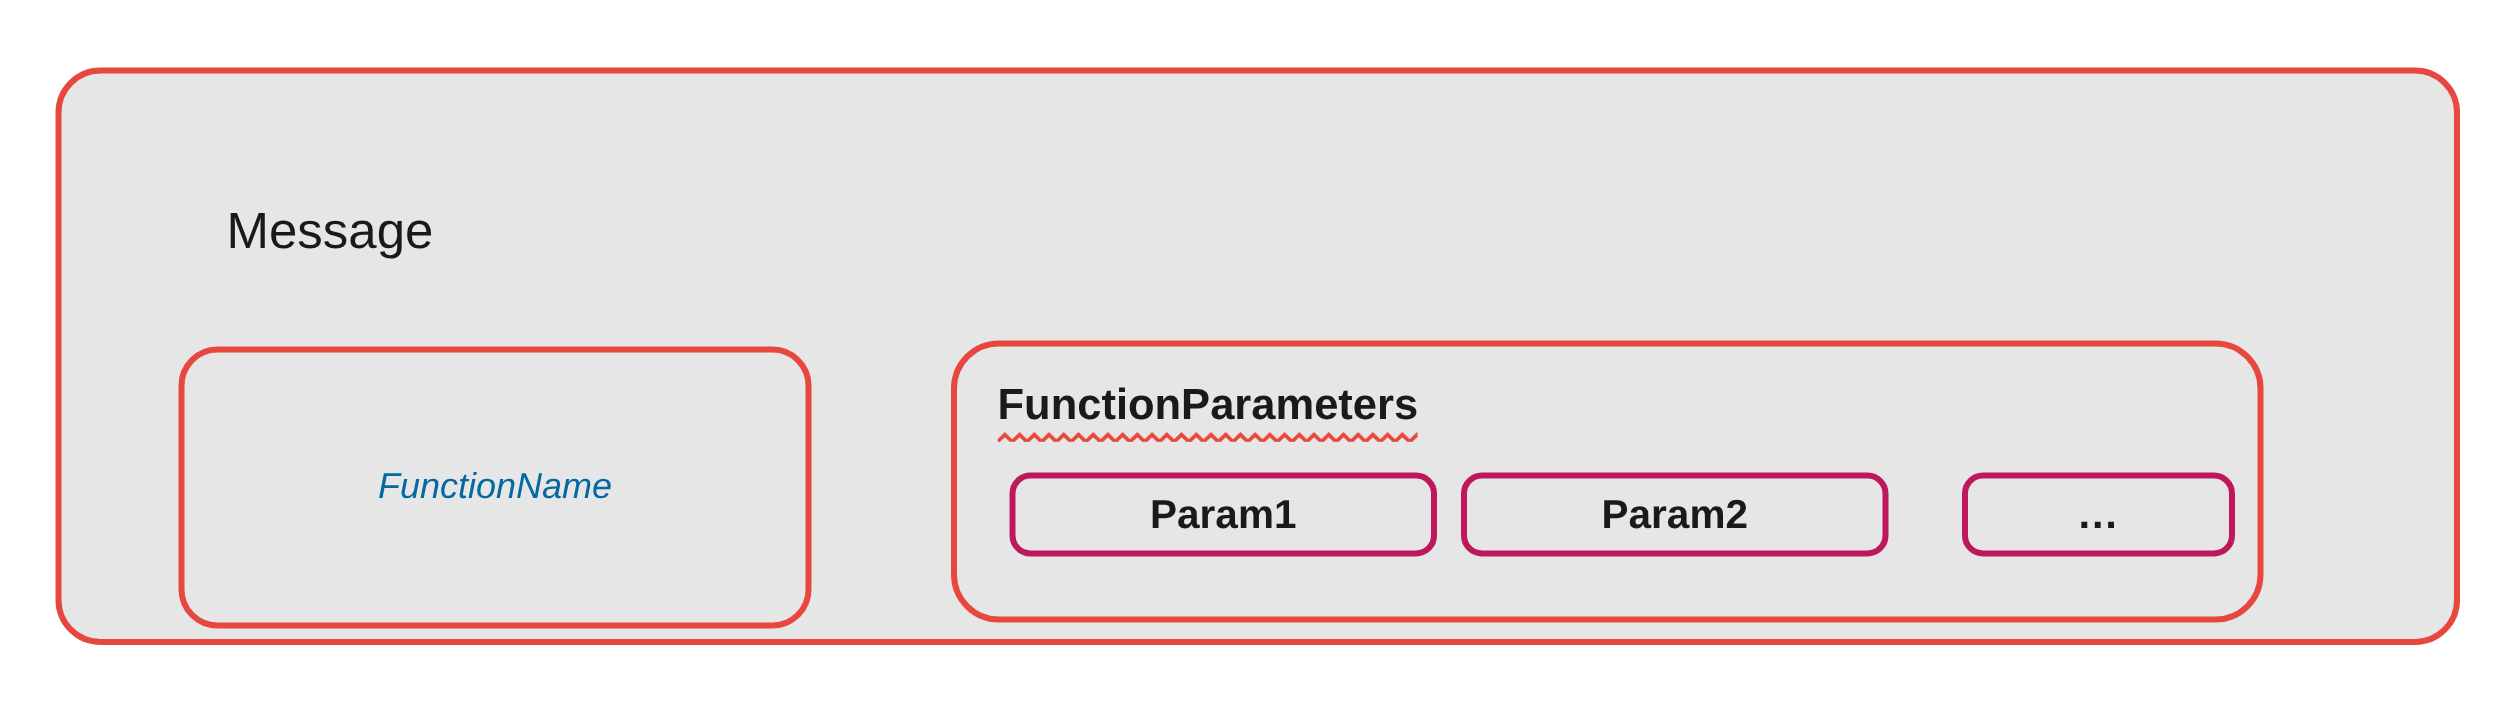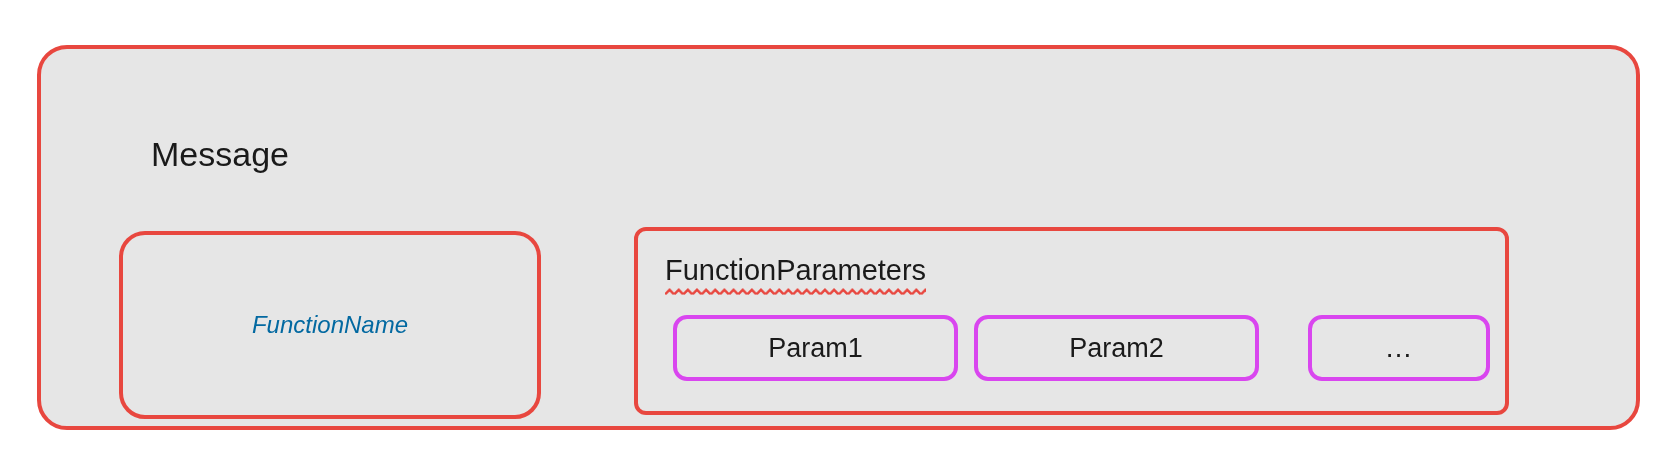--- a/index.html
+++ b/index.html
@@ -66,21 +66,22 @@
     color: #0369a1;
     font-style: italic;
   }
 
   
   #function-parameters-box {
     left: 593px;
     top: 178px;
     width: 875px;
     height: 188px;
-    border-radius: 12px;
+    border-radius: 32px;
+    font-weight: bold;
   }
   #function-parameters-label-wrap {
     position: absolute;
     left: 27px;
     top: 22px;
     display: inline-block;
   }
   #function-parameters-label {
     display: block;
     font-size: 29px;
@@ -100,24 +101,24 @@
   #param-row {
     position: absolute;
     left: 35px;
     top: 84px;
     right: 23px;
     height: 66px;
   }
   .param-box {
     position: absolute;
     top: 0;
-    height: 66px;
+    height: 56px;
     box-sizing: border-box;
     background: #e6e6e6;
-    border: 4px solid #d946ef;
+    border: 4px solid #be185d;
     border-radius: 14px;
   }
   .param-label {
     position: absolute;
     left: 0;
     right: 0;
     top: 50%;
     transform: translateY(-50%);
     text-align: center;
     font-size: 27px;

